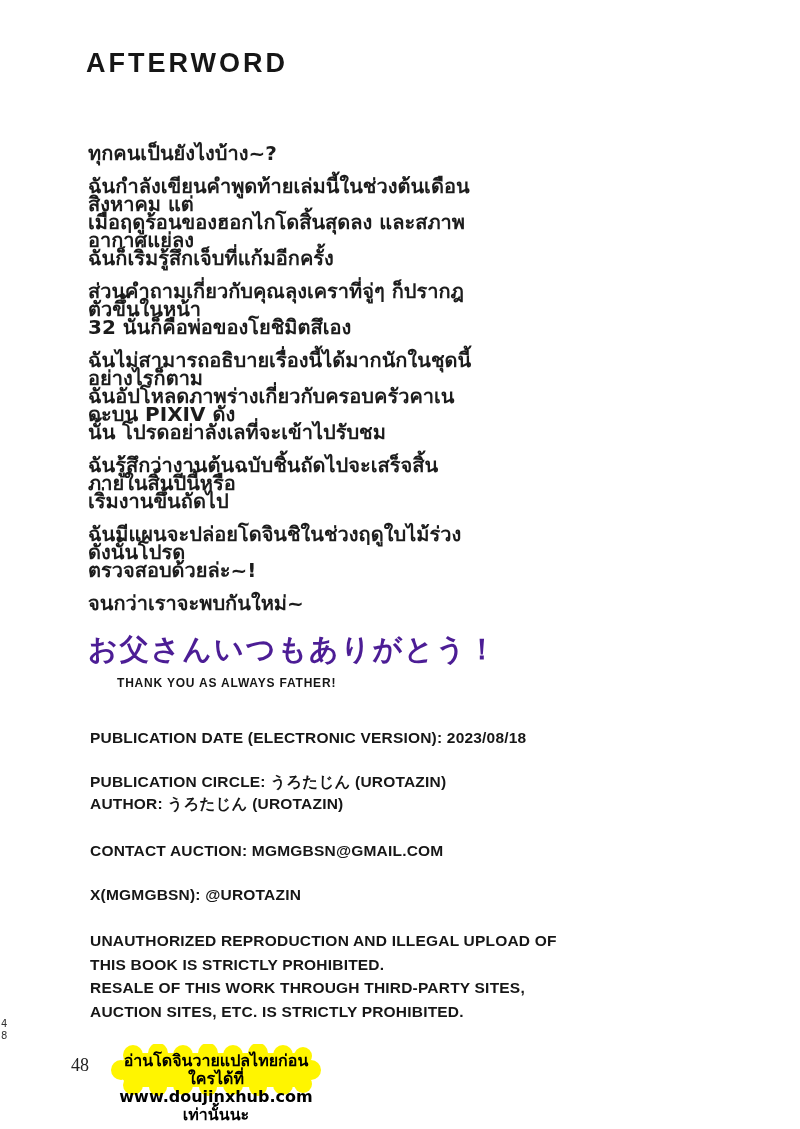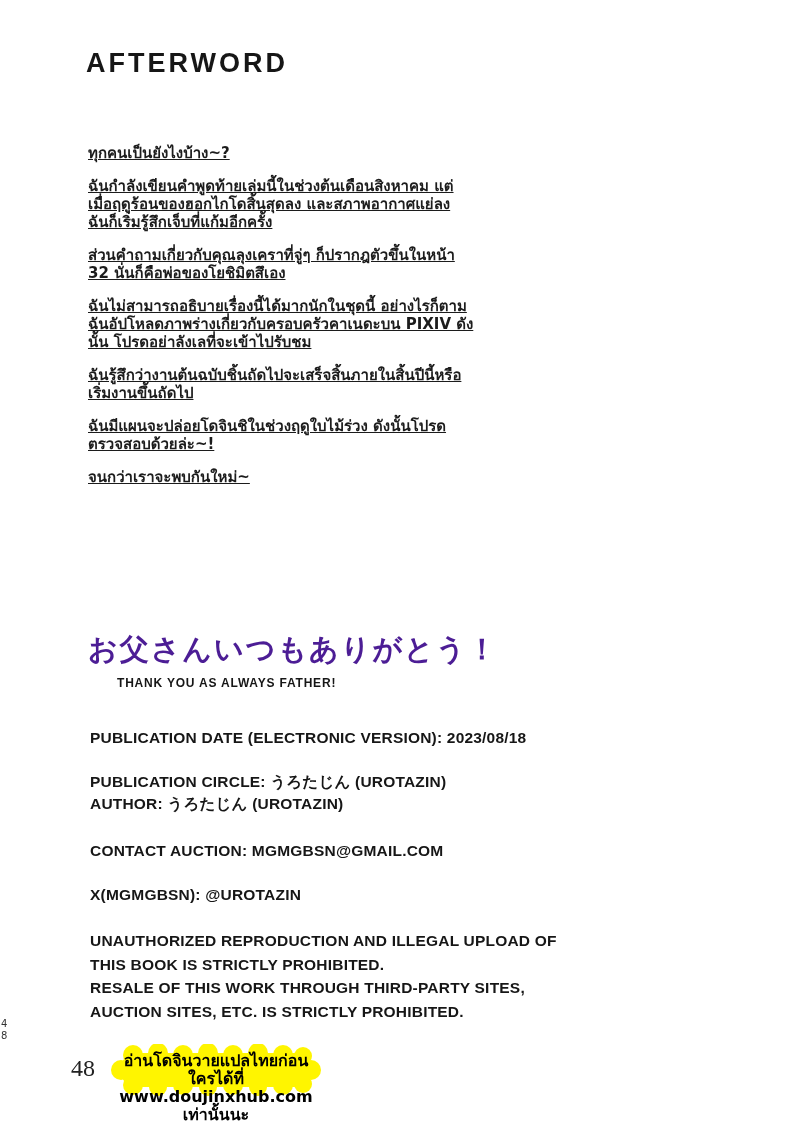--- a/index.html
+++ b/index.html
@@ -22,25 +22,24 @@
     font-family: "Liberation Sans", sans-serif;
     font-weight: 700;
     font-size: 27px;
     letter-spacing: 3px;
     color: #161616;
   }
 
   .thai-block {
     left: 88px; top: 144px;
     width: 390px;
-    font-size: 15px;
+    font-size: 20px;
     line-height: 18px;
     font-weight: 600;
     color: #1c1c1c;
-    text-decoration: underline;
   }
   .thai-block p {
     margin: 0 0 15px 0;
     white-space: pre-line;
   }
 
   .jp-heading {
     left: 88px; top: 630px;
     font-size: 29px;
     font-weight: 700;
@@ -75,21 +74,21 @@
     left: 1px; top: 1018px;
     font-size: 10px;
     line-height: 12px;
     white-space: pre-line;
     color: #333;
   }
 
   .page-number {
     left: 71px; top: 1055px;
     font-family: "Liberation Serif", serif;
-    font-size: 24px;
+    font-size: 18px;
     color: #222;
   }
 
   .watermark {
     left: 111px; top: 1044px;
     width: 210px; height: 52px;
   }
   .watermark svg {
     position: absolute;
     left: 0; top: 0;

